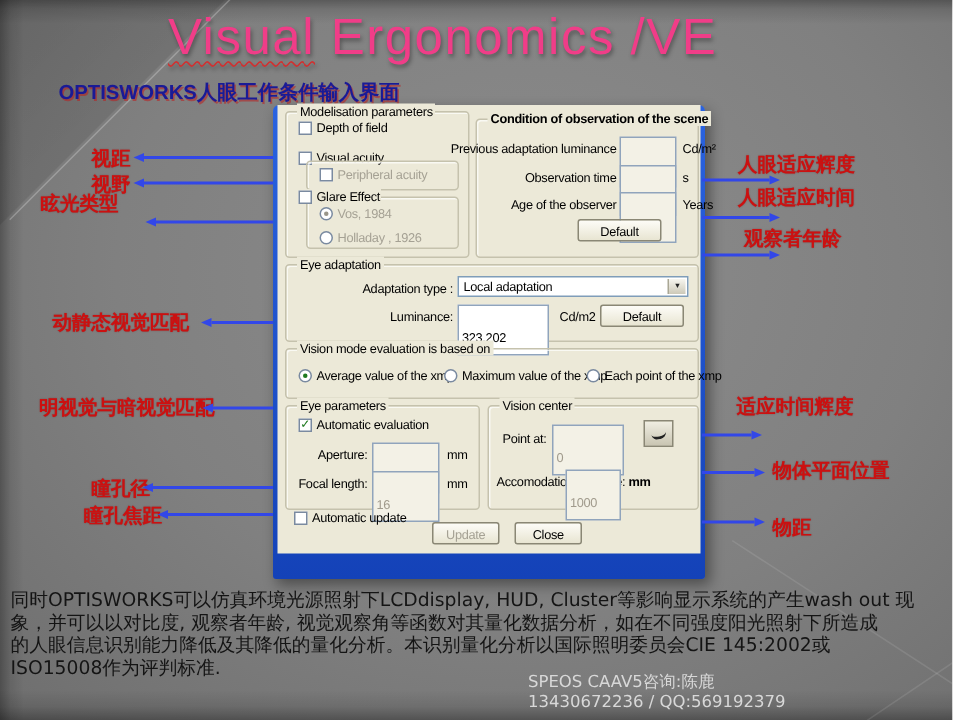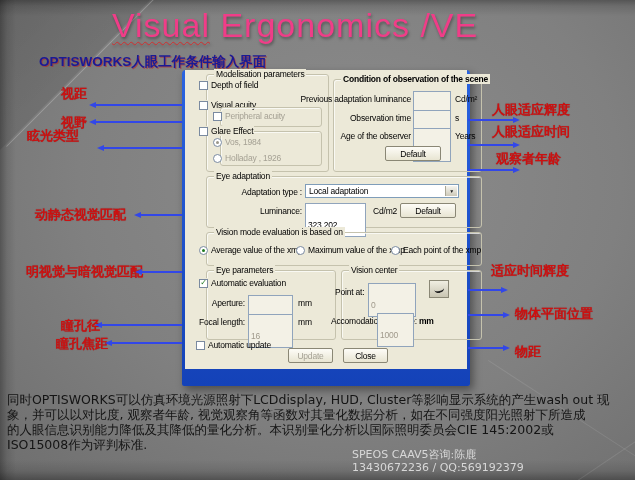--- a/index.html
+++ b/index.html
@@ -29,21 +29,21 @@
   .dlg-title{height:14px;display:flex;align-items:center;justify-content:space-between;
     padding:0 2px 0 5px;color:#fff;font-size:9.5px;font-weight:bold;
     background:linear-gradient(180deg,#4a86f0 0%,#1e5ad8 45%,#1450cc 100%);
     border-radius:4px 4px 0 0;}
   .dlg-close{width:13px;height:11px;border-radius:2px;border:1px solid #f5d2c2;box-sizing:border-box;
     background:linear-gradient(180deg,#ef9272,#cf4a22 55%,#b83c18);color:#fff;font-size:9px;
     line-height:9px;display:flex;align-items:center;justify-content:center;font-weight:bold;}
   .dlg-body{position:relative;width:282px;height:299px;background:#ece9d8;
     font-size:8.5px;letter-spacing:-0.2px;color:#000;}
   .grp{position:absolute;border:1px solid #c5c2ad;border-radius:3px;
-    box-shadow:inset 1px 1px 0 rgba(255,255,255,0.7);margin-left:16px;}
+    box-shadow:inset 1px 1px 0 rgba(255,255,255,0.7);}
   .legend{position:absolute;top:-6px;left:7px;background:#ece9d8;padding:0 2px;white-space:nowrap;}
   .ctl{position:absolute;display:flex;align-items:center;gap:3px;white-space:nowrap;
     background:#ece9d8;padding:0 1px;}
   .cb{width:9px;height:9px;background:#fff;border:1px solid #7a8aa0;box-sizing:border-box;
     display:flex;align-items:center;justify-content:center;font-size:8px;line-height:1;
     color:#1f7a1f;flex:none;}
   .radio{width:9px;height:9px;border-radius:50%;background:#fff;border:1px solid #7a8aa0;
     box-sizing:border-box;display:flex;align-items:center;justify-content:center;flex:none;}
   .radio .dot{width:3px;height:3px;border-radius:50%;background:#1f7a1f;}
   .dis{color:#a5a194;}
@@ -204,21 +204,21 @@
 
       <div class="ctl" style="left:10px;top:270px;background:transparent;">
         <span class="cb"></span>
         <span>Automatic update</span>
       </div>
       <div class="btn off" style="left:103px;top:278px;width:45px;height:15px;">Update</div>
       <div class="btn" style="left:158px;top:278px;width:45px;height:15px;">Close</div>
     </div>
   </div>
 
-  <div class="ann" style="left:61px;top:85px;">视距</div>
+  <div class="ann" style="left:61px;top:97px;">视距</div>
   <div class="ann" style="left:61px;top:114px;">视野</div>
   <div class="ann" style="left:27px;top:127px;">眩光类型</div>
   <div class="ann" style="left:35px;top:206px;">动静态视觉匹配</div>
   <div class="ann" style="left:26px;top:263px;">明视觉与暗视觉匹配</div>
   <div class="ann" style="left:61px;top:317px;">瞳孔径</div>
   <div class="ann" style="left:56px;top:335px;">瞳孔焦距</div>
 
   <div class="ann" style="left:492px;top:101px;">人眼适应辉度</div>
   <div class="ann" style="left:492px;top:123px;">人眼适应时间</div>
   <div class="ann" style="left:496px;top:150px;">观察者年龄</div>

